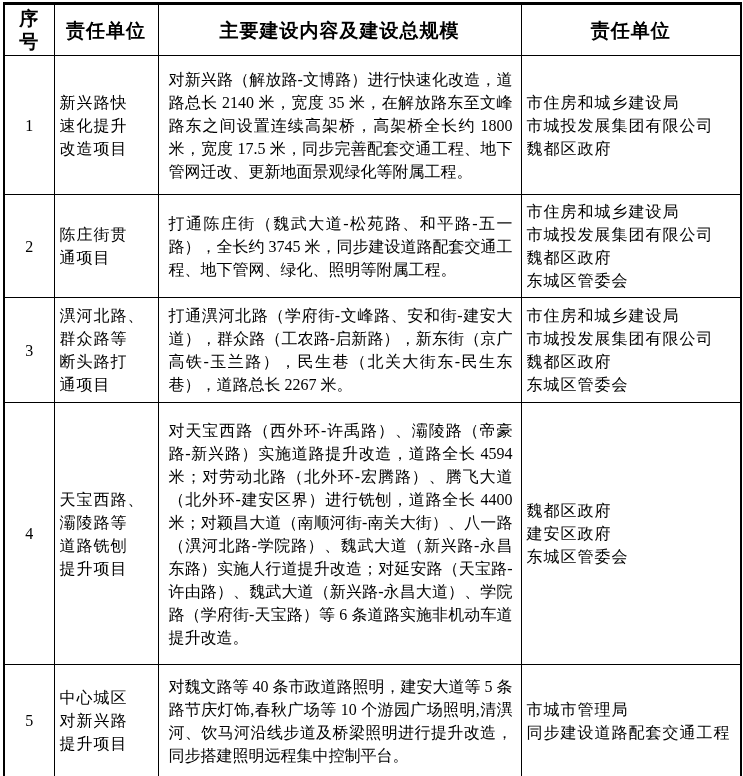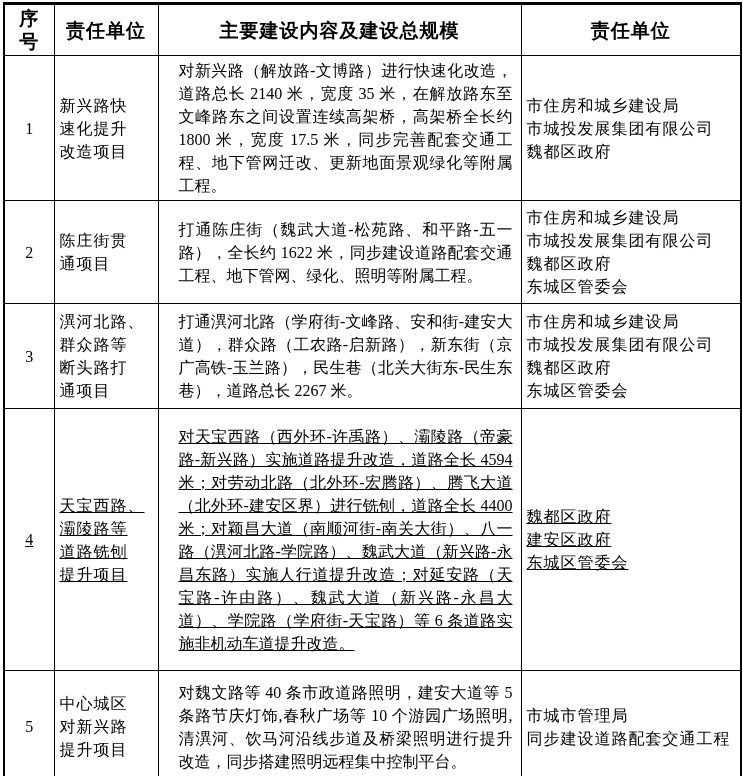--- a/index.html
+++ b/index.html
@@ -44,31 +44,31 @@
   }
   td.c-no {
     text-align: center;
   }
   td.c-name {
     white-space: pre-line;
     letter-spacing: 1px;
   }
   td.c-content {
     text-align: justify;
-    padding: 3px 8px 3px 20px;
+    padding: 3px 8px 3px 10px;
   }
   td.c-units {
     text-align: left;
     white-space: pre-line;
     letter-spacing: 1px;
   }
   tr.r1 td { height: 139px; }
   tr.r2 td { height: 103px; }
   tr.r3 td { height: 105px; }
-  tr.r4 td { height: 262px; text-decoration: underline; }
+  tr.r4 td { height: 262px; }
   tr.r5 td { height: 113px; }
 </style>
 </head>
 <body>
 
 <div class="page">
   <table class="projects">
     <colgroup>
       <col style="width:50px">
       <col style="width:104px">
@@ -91,21 +91,21 @@
 改造项目</td>
         <td class="c-content">对新兴路（解放路-文博路）进行快速化改造，道路总长 2140 米，宽度 35 米，在解放路东至文峰路东之间设置连续高架桥，高架桥全长约 1800 米，宽度 17.5 米，同步完善配套交通工程、地下管网迁改、更新地面景观绿化等附属工程。</td>
         <td class="c-units">市住房和城乡建设局
 市城投发展集团有限公司
 魏都区政府</td>
       </tr>
       <tr class="r2">
         <td class="c-no">2</td>
         <td class="c-name">陈庄街贯
 通项目</td>
-        <td class="c-content">打通陈庄街（魏武大道-松苑路、和平路-五一路），全长约 1622 米，同步建设道路配套交通工程、地下管网、绿化、照明等附属工程。</td>
+        <td class="c-content">打通陈庄街（魏武大道-松苑路、和平路-五一路），全长约 3745 米，同步建设道路配套交通工程、地下管网、绿化、照明等附属工程。</td>
         <td class="c-units">市住房和城乡建设局
 市城投发展集团有限公司
 魏都区政府
 东城区管委会</td>
       </tr>
       <tr class="r3">
         <td class="c-no">3</td>
         <td class="c-name">潩河北路、
 群众路等
 断头路打

